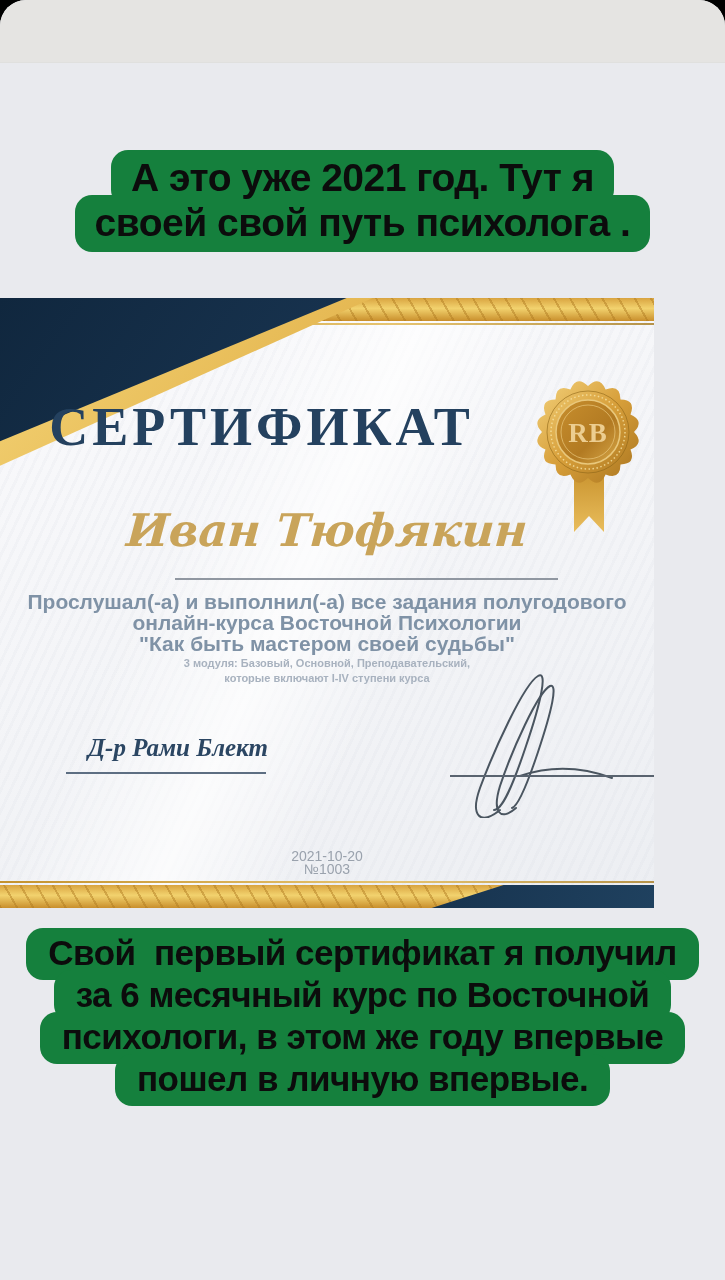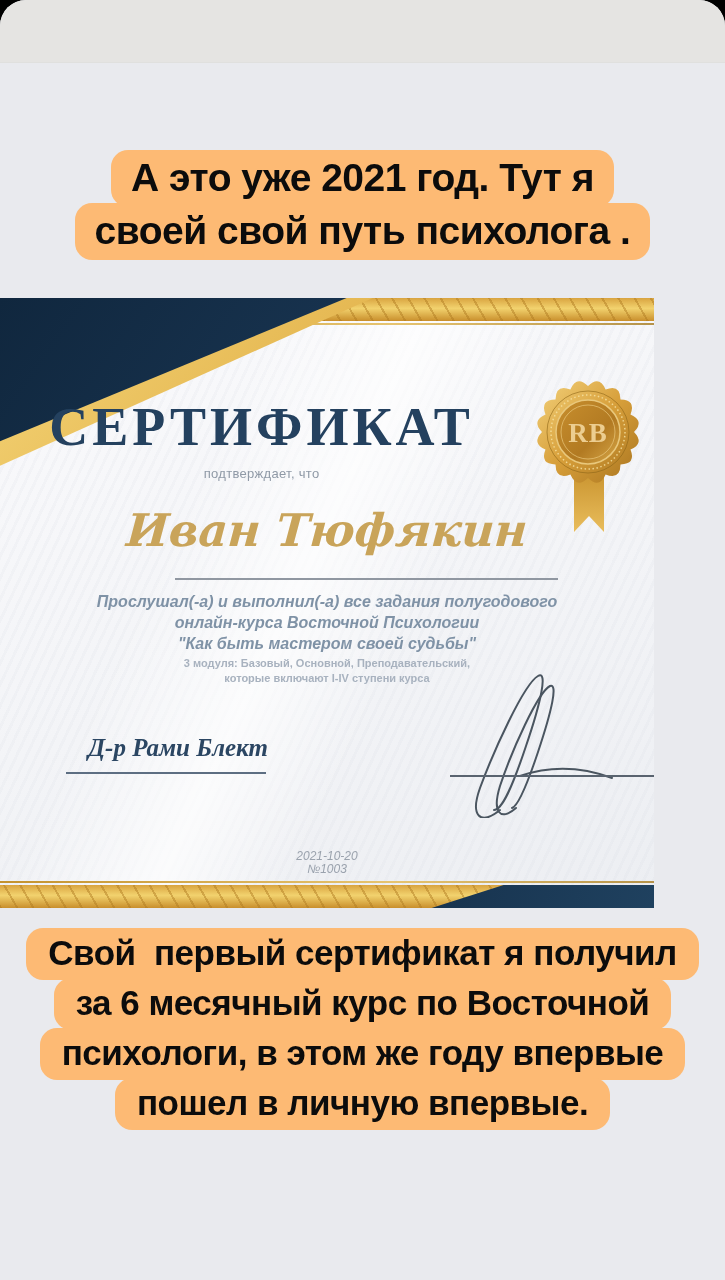--- a/index.html
+++ b/index.html
@@ -9,22 +9,22 @@
     border-top-left-radius:26px;border-top-right-radius:26px;
     font-family:"Liberation Sans",sans-serif;
   }
   .top-strip{
     position:absolute;top:0;left:0;width:100%;height:62px;
     background:#e5e4e2;border-bottom:1px solid #e0e0de;
   }
   
   .caption{position:absolute;left:0;width:100%;text-align:center;}
   .caption .line{
-    display:block;width:-moz-fit-content;width:fit-content;margin:8px auto;
-    background:#fdba74;border-radius:17px;
+    display:block;width:-moz-fit-content;width:fit-content;margin:0 auto;
+    background:#15803d;border-radius:17px;
     color:#0c0c0c;font-weight:bold;white-space:pre;
   }
   .caption-top{top:150px;}
   .caption-top .line{
     font-size:39px;line-height:44px;padding:6px 20px 7px;margin-top:-12px;
     letter-spacing:-0.5px;
   }
   .caption-bottom{top:928px;}
   .caption-bottom .line{
     font-size:35px;line-height:40px;padding:5px 22px 7px;margin-top:-10px;
@@ -78,37 +78,37 @@
     font-size:13px;color:#8f99a6;letter-spacing:.3px;
   }
   .cert-name{
     position:absolute;top:206px;left:0;width:100%;text-align:center;
     font-family:"DejaVu Serif",serif;font-style:italic;font-weight:bold;
     font-size:45px;color:#c9a45a;transform:skewX(-4deg);
   }
   .cert-name-line{position:absolute;top:280px;left:175px;width:383px;height:2px;background:#9097a1;}
   .cert-body{
     position:absolute;top:293px;left:0;width:100%;text-align:center;
-    font-size:16px;font-weight:600;color:#7f92a6;line-height:21px;font-style:italic;
+    font-size:21px;font-weight:600;color:#7f92a6;line-height:21px;
   }
   .cert-modules{
     position:absolute;top:358px;left:0;width:100%;text-align:center;
     font-size:11px;font-weight:600;color:#a8b2bf;line-height:15px;
   }
   .cert-signer{
     position:absolute;top:436px;left:88px;
     font-family:"Liberation Serif",serif;font-style:italic;font-weight:bold;
     font-size:25px;color:#2b4663;
   }
   .cert-signer-line{position:absolute;top:474px;left:66px;width:200px;height:2px;background:#5d6e82;}
   .sig-line{position:absolute;top:477px;left:450px;width:207px;height:2px;background:#59636f;}
   .sig-svg{position:absolute;top:360px;left:420px;}
   .cert-date{
     position:absolute;top:552px;left:0;width:100%;text-align:center;
-    font-size:12px;color:#9aa2ad;line-height:13px;font-style:italic;
+    font-size:14px;color:#9aa2ad;line-height:13px;
   }
   .medal{position:absolute;top:74px;right:4px;}
 </style>
 </head>
 <body>
 
 <div class="screen">
 
   <div class="top-strip"></div>
 
@@ -120,21 +120,20 @@
   <div class="certificate">
     <div class="gold-band-top"></div>
     <div class="gold-line-top"></div>
     <div class="corner-gold"></div>
     <div class="corner-navy"></div>
     <div class="gold-band-bottom"></div>
     <div class="gold-line-bottom"></div>
     <div class="band-navy"></div>
 
     <div class="cert-title">СЕРТИФИКАТ</div>
-    <div class="cert-sub">подтверждает, что</div>
     <div class="cert-name">Иван Тюфякин</div>
     <div class="cert-name-line"></div>
 
     <div class="cert-body">
       <div>Прослушал(-а) и выполнил(-а) все задания полугодового</div>
       <div>онлайн-курса Восточной Психологии</div>
       <div>"Как быть мастером своей судьбы"</div>
     </div>
     <div class="cert-modules">
       <div>3 модуля: Базовый, Основной, Преподавательский,</div>

